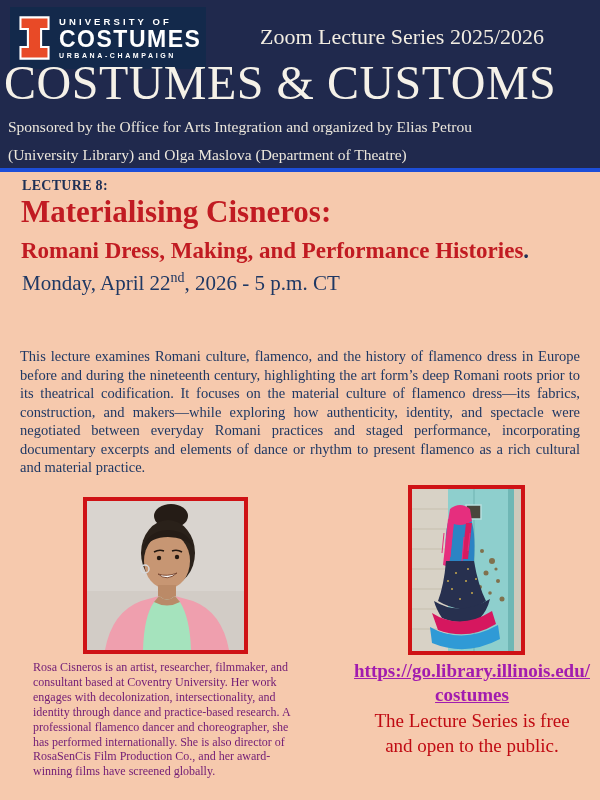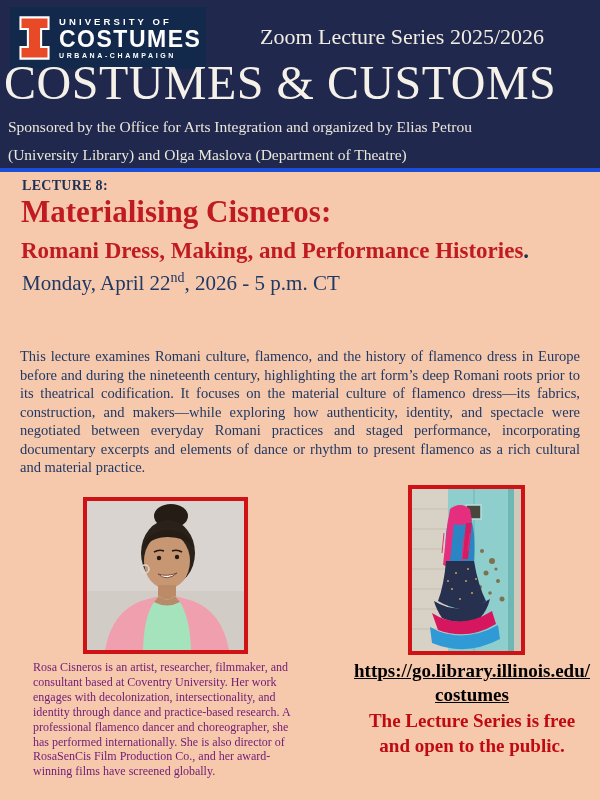--- a/index.html
+++ b/index.html
@@ -40,23 +40,23 @@
   
   .photo{position:absolute;border:4px solid #cf1215;background:#d8d3ce;}
   .photo svg{display:block;}
   .photo-left{left:83px;top:497px;width:157px;height:149px;}
   .photo-right{left:408px;top:485px;width:109px;height:162px;}
   
   .bio{position:absolute;left:33px;top:660px;color:#701a75;font-size:12px;
     line-height:14.9px;white-space:pre-line;}
   .zoom-block{position:absolute;left:352px;top:659px;width:240px;text-align:center;}
   .zoom-label{color:#c00a12;font-size:19px;font-weight:bold;line-height:24px;}
-  .zoom-url{display:block;color:#000000;font-size:19px;font-weight:bold;
+  .zoom-url{display:block;color:#a21caf;font-size:19px;font-weight:bold;
     text-decoration:underline;word-break:break-all;line-height:24px;}
-  .zoom-note{color:#c00a12;font-size:19px;font-weight:bold;line-height:25px;
+  .zoom-note{color:#c00a12;font-size:19px;font-weight:normal;line-height:25px;
     white-space:pre-line;margin-top:1px;}
 </style>
 </head>
 <body>
 
 <div class="flyer">
 
   <div class="header">
     <div class="logo">
       <svg viewBox="0 0 40 56">

